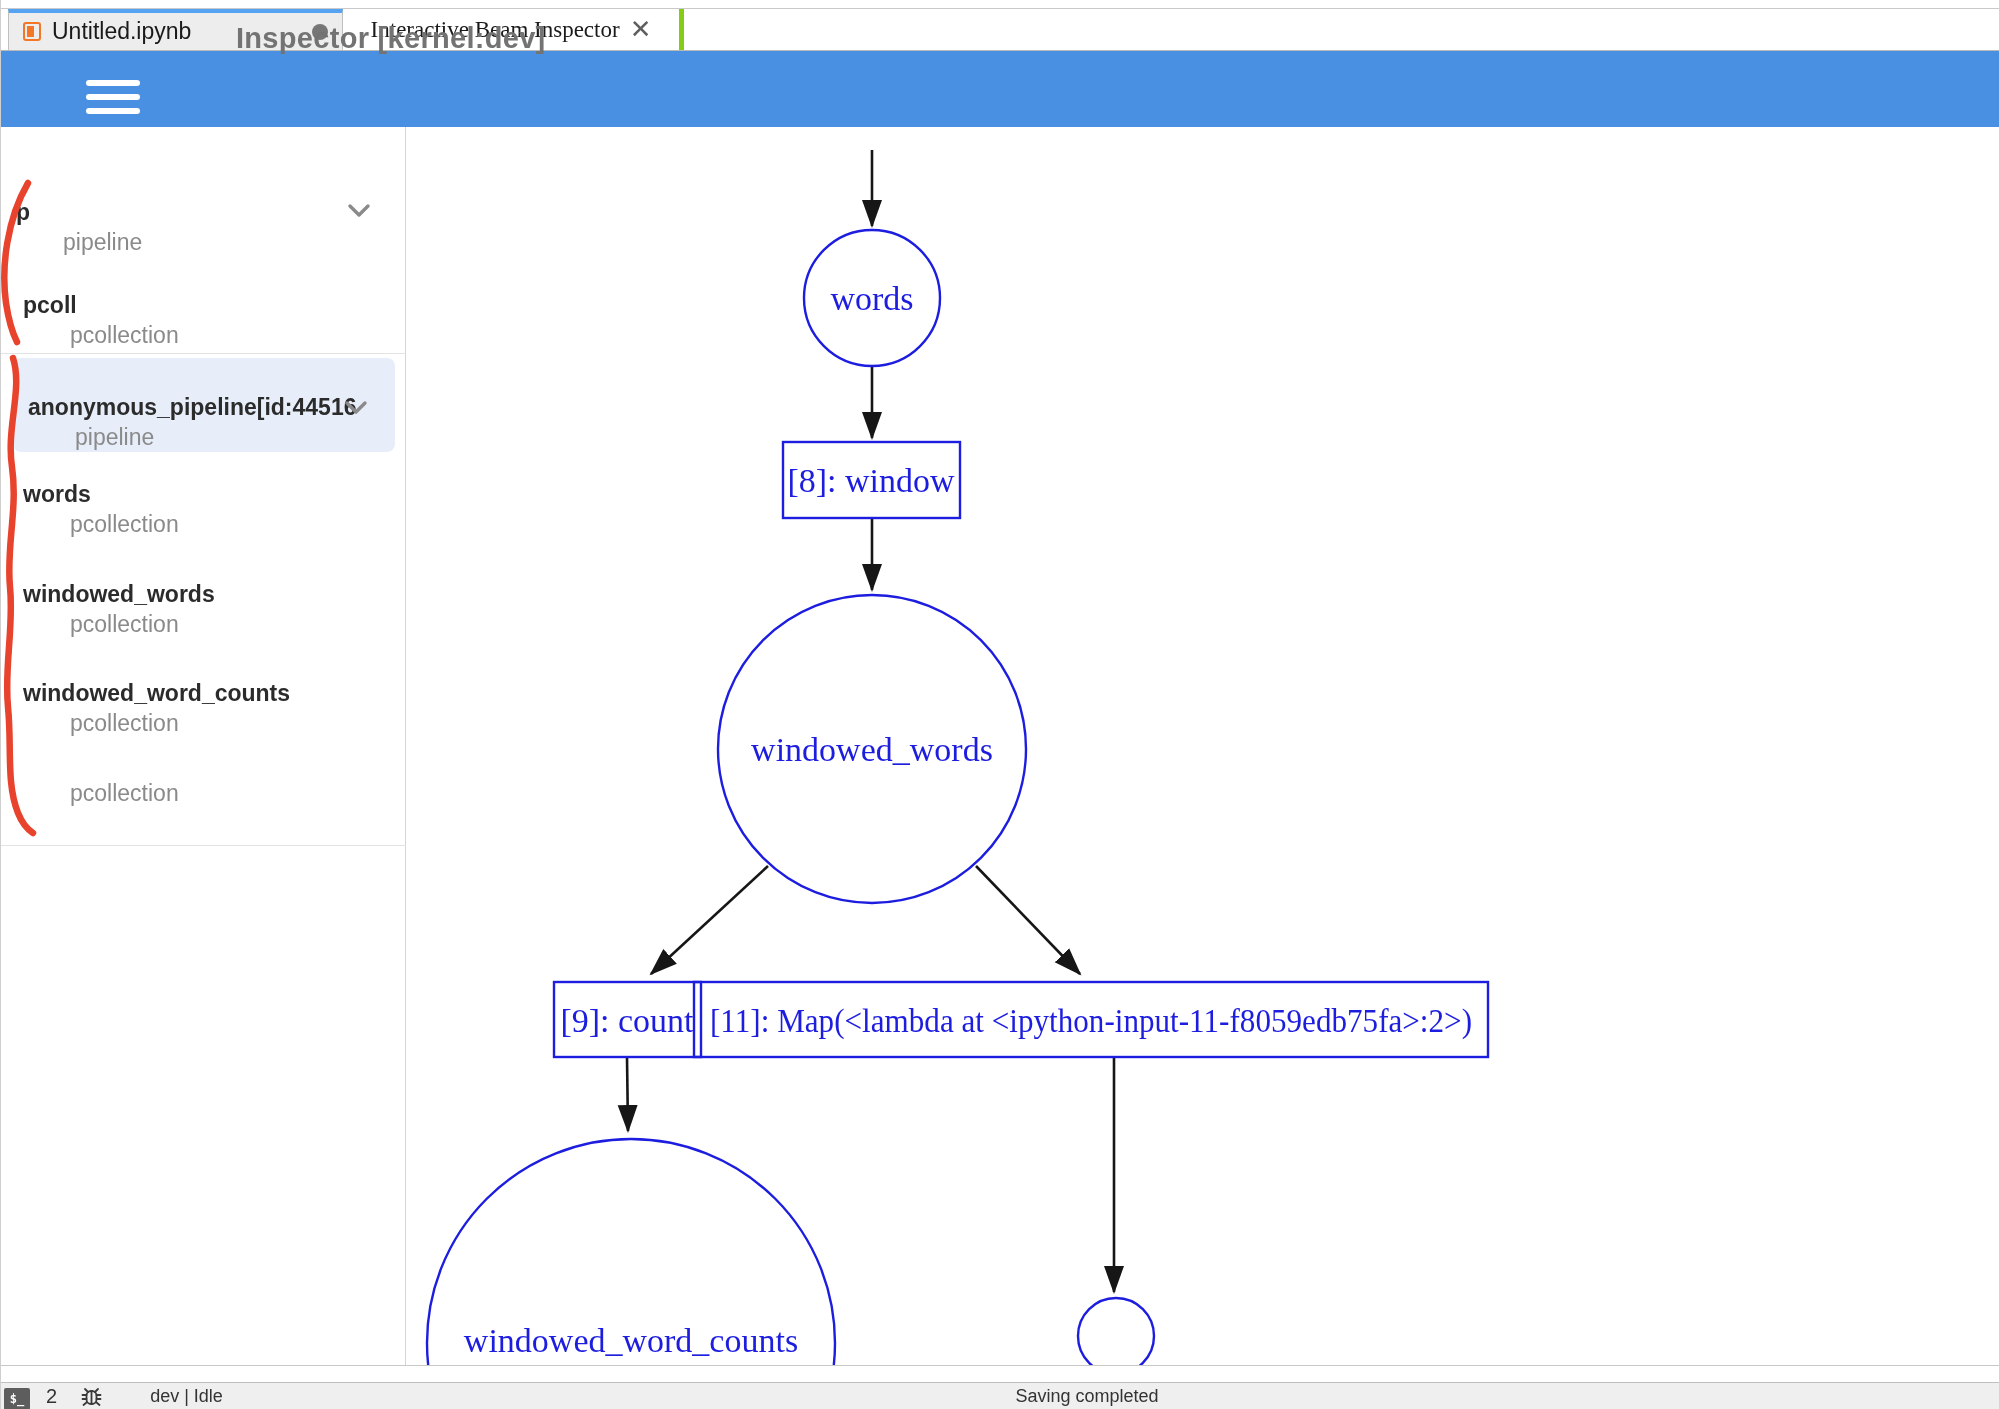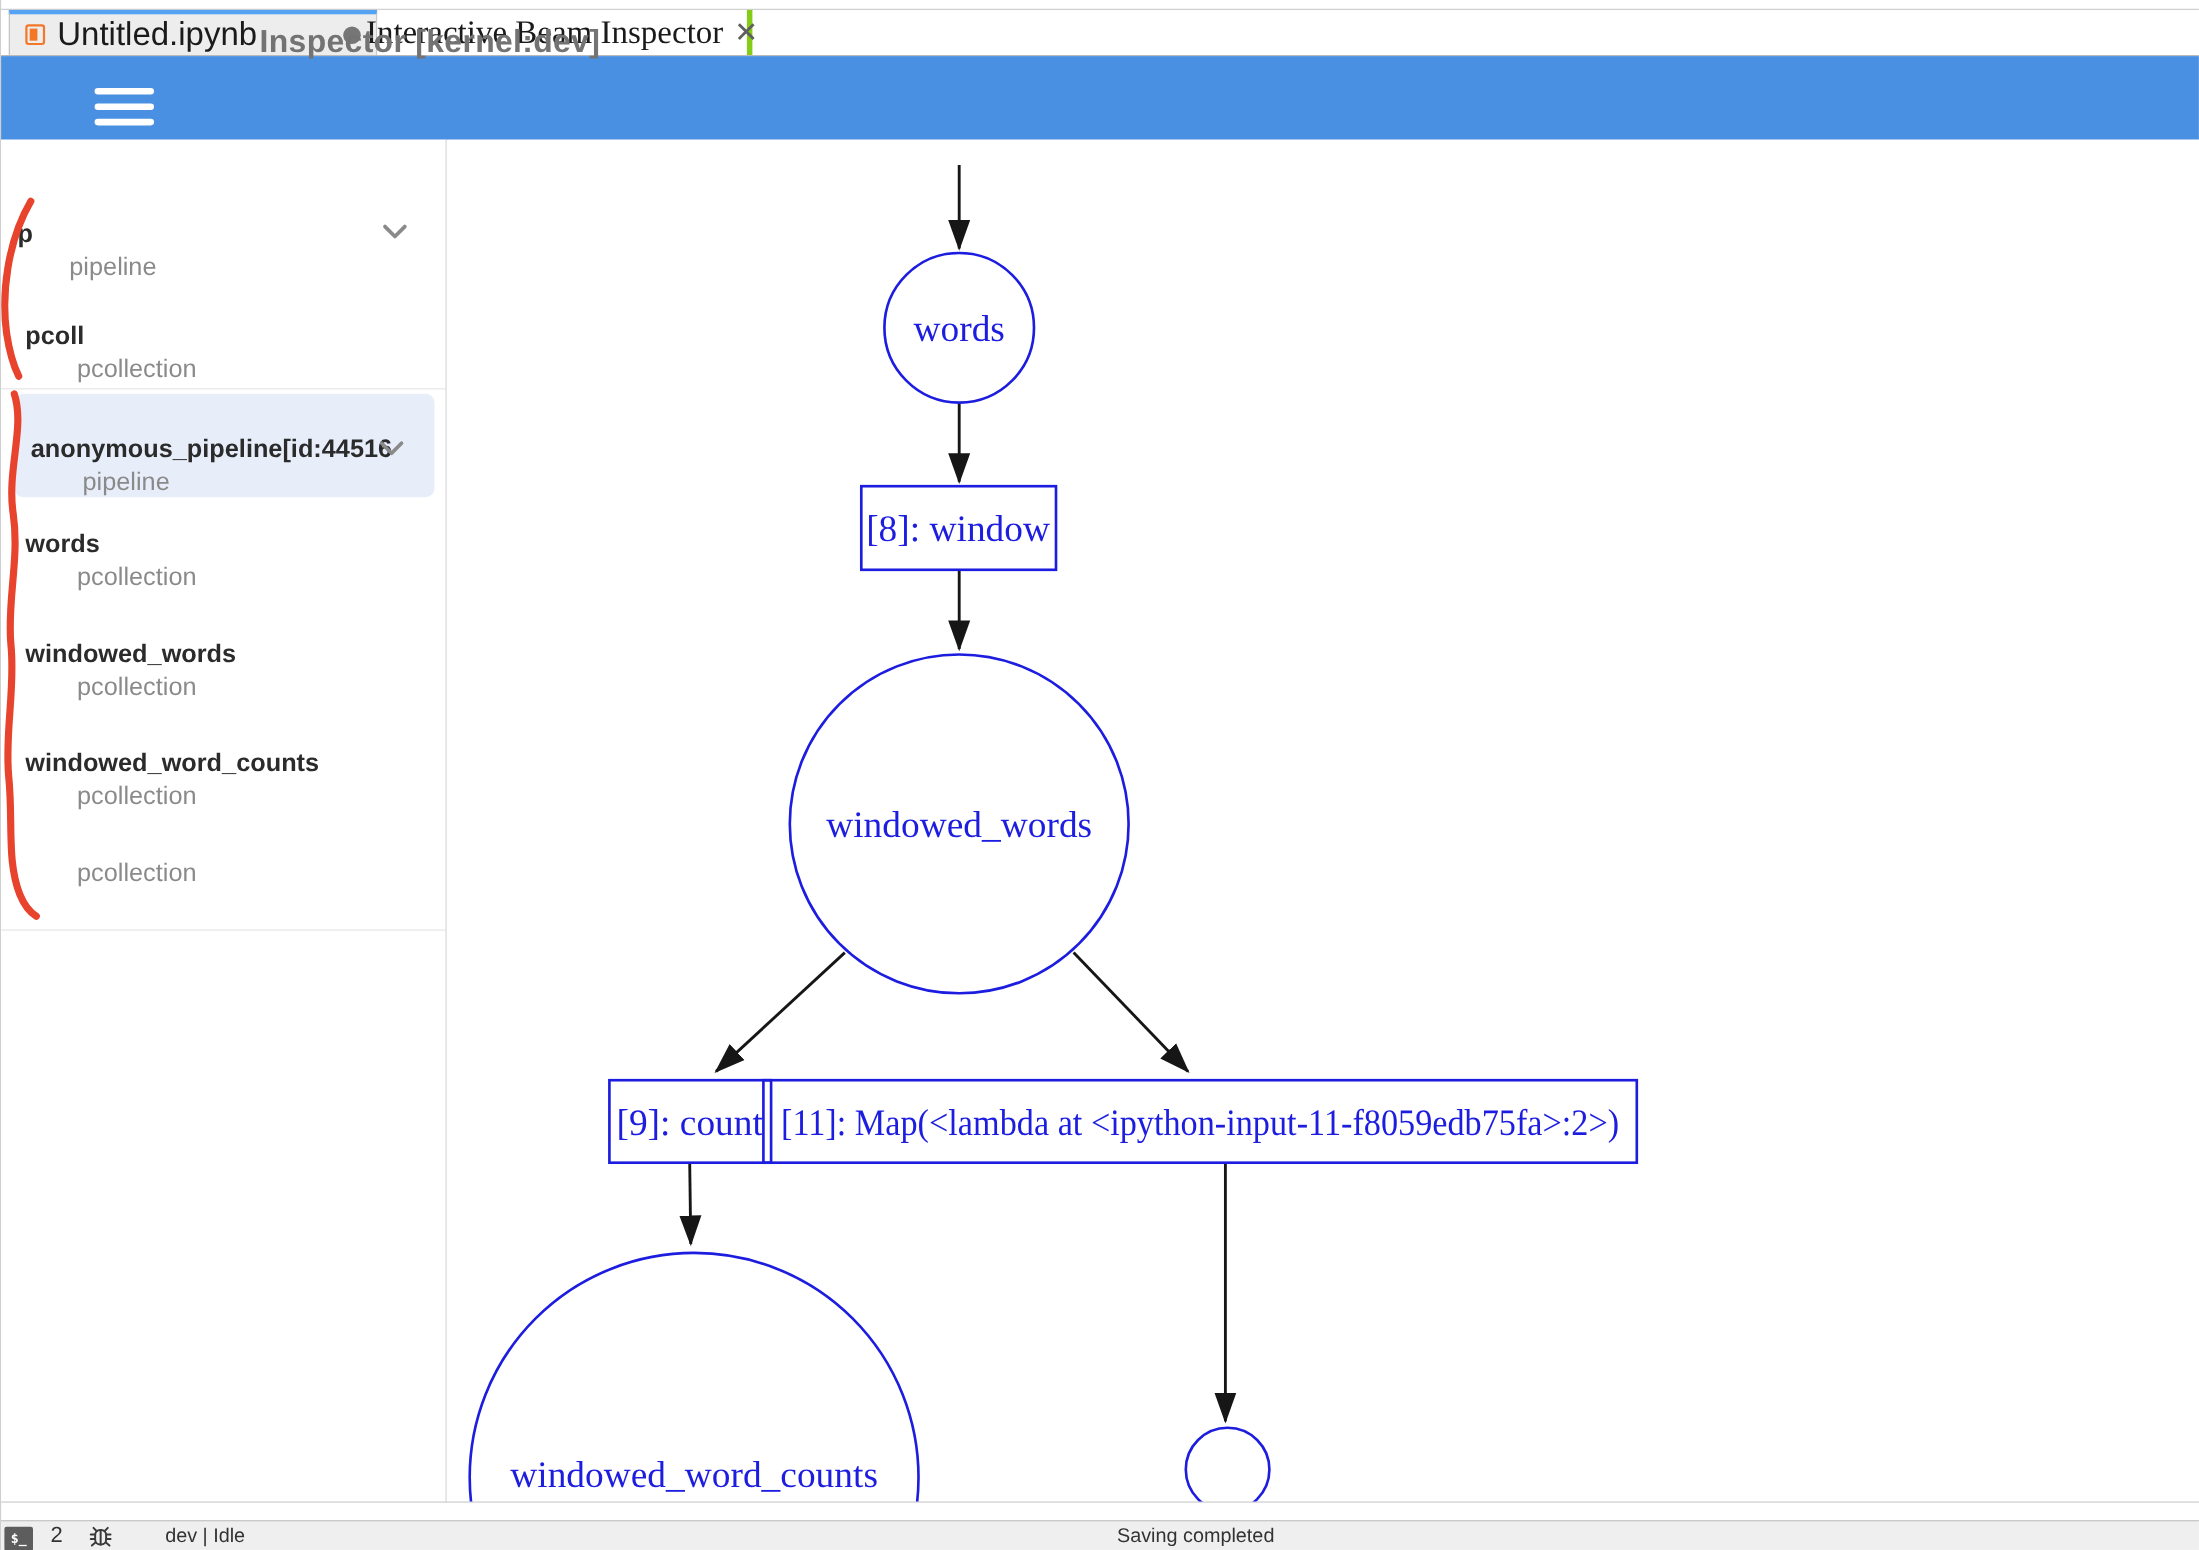--- a/index.html
+++ b/index.html
@@ -7,21 +7,21 @@
         font-family:"Liberation Sans",sans-serif;background:#fff;
         border-left:1px solid #cfcfcf;box-sizing:border-box;}
 
   
   .tabbar{position:absolute;left:0;top:8px;right:0;height:43px;background:#fff;
           border-top:1px solid #c9c9c9;border-bottom:1px solid #b9b9b9;box-sizing:border-box;}
   .tab{position:absolute;top:0;height:100%;display:flex;align-items:center;box-sizing:border-box;cursor:pointer;}
   .tab1{left:7px;width:335px;background:#ededed;border-left:1px solid #c0c0c0;border-right:1px solid #c0c0c0;
         border-top:4px solid #57a3f3;padding:0 14px;}
   .tab2{left:342px;width:341px;background:#ffffff;border-right:5px solid #84cc16;justify-content:center;padding:0 10px;font-family:Liberation Serif, serif;}
-  .tab-label{font-size:30px;color:#1a1a1a;white-space:nowrap;}
+  .tab-label{font-size:23px;color:#1a1a1a;white-space:nowrap;}
   .nb-icon{width:18px;height:19px;border:2px solid #f37726;border-radius:3px;margin-right:11px;position:relative;box-sizing:border-box;flex:none;}
   .nb-icon:before{content:"";position:absolute;left:2px;top:2px;width:7px;height:11px;background:#f37726;}
   .dirty-dot{width:16px;height:16px;border-radius:50%;background:#767676;margin-left:auto;flex:none;}
   .close-x{font-size:26px;color:#5f5f5f;margin-left:10px;line-height:1;}
 
   
   .appheader{position:absolute;left:0;top:51px;right:0;height:76px;background:#4a90e2;
              display:flex;align-items:center;}
   .hamburger{position:absolute;left:85px;top:80px;width:54px;height:34px;cursor:pointer;}
   .hamburger span{display:block;height:6px;background:#fff;border-radius:3px;margin-bottom:8px;}

